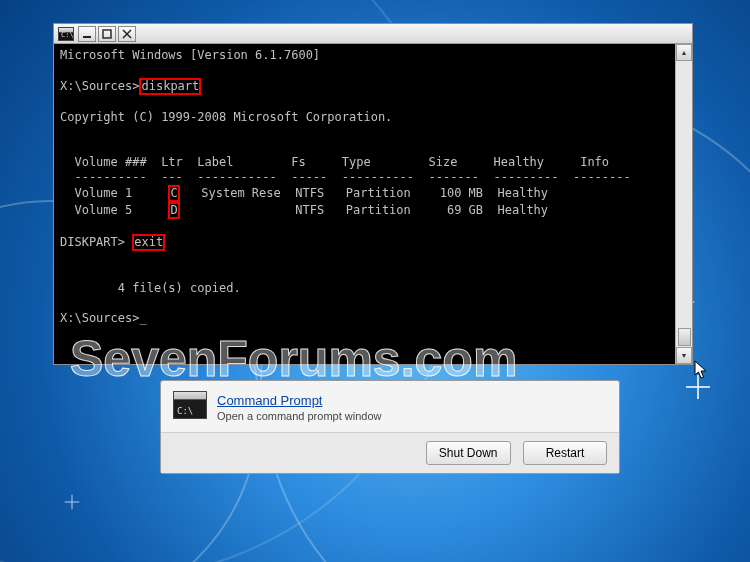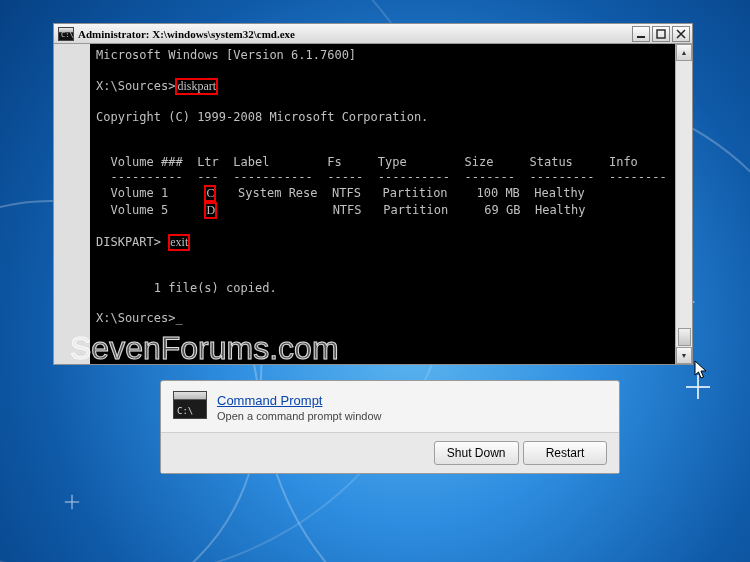--- a/index.html
+++ b/index.html
@@ -29,21 +29,21 @@
   background:#f4f4f4; border:1px solid #999; border-radius:3px;
 }
 .dialog-body { display:flex; align-items:flex-start; gap:10px; padding:10px 12px; }
 .cmd-icon { width:34px; height:28px; background:#1b1b1b; border:1px solid #444; position:relative; flex-shrink:0;}
 .cmd-icon-bar{position:absolute;width:100%;height:8px;top:0;left:0;background:linear-gradient(#e0e0e0,#bcbcbc);border-bottom:1px solid #555;}
 .cmd-icon-txt{position:absolute;left:3px;bottom:2px;color:#ddd;font:9px/1 monospace;}
 .dialog-link { color:#0645ad; text-decoration:underline; font-size:13px; margin-top:2px; }
 .dialog-sub { color:#444; font-size:11px; margin-top:2px; }
 .dialog-foot { background:#e9e9e9; border-top:1px solid #cfcfcf; padding:8px 12px; text-align:right; }
 .win-btn {
-  display:inline-block; min-width:84px; padding:4px 12px; margin-left:0;
+  display:inline-block; min-width:84px; padding:4px 12px; margin-left:8px;
   font-size:12px; background:linear-gradient(#fdfdfd,#e2e2e2); border:1px solid #9e9e9e;
   border-radius:3px; text-align:center; cursor:pointer;
 }
 
 
 .console {
   position:absolute; left:53px; top:23px; width:640px;
   border:1px solid #8f8f8f; background:#dfdfdf;
 }
 .titlebar {
@@ -55,35 +55,35 @@
 .titlebar .sys .t{position:absolute;left:2px;bottom:1px;color:#ccc;font:7px/1 monospace;}
 .titlebar .ttl { flex:1 1 auto; font:bold 11px Tahoma; color:#000; overflow:hidden; white-space:nowrap; }
 .titlebar .btns { display:flex; }
 .tb-btn { width:18px;height:16px;border:1px solid #888;background:linear-gradient(#fdfdfd,#d9d9d9);margin-right:2px;display:flex;align-items:center;justify-content:center;cursor:pointer;}
 .tb-btn svg{width:10px;height:10px;display:block;}
 
 .term-wrap { display:flex; }
 .term {
   flex:1 1 auto; background:#000; color:#c0c0c0;
   font:12px/15px "Lucida Console","Consolas",monospace;
-  padding:4px 2px 8px 6px; min-height:320px; position:relative;margin-left:36px;
+  padding:4px 2px 8px 6px; min-height:320px; position:relative;
 }
 .scroll { width:17px; background:#e8e8e8; border-left:1px solid #b0b0b0; position:relative; }
 .sbtn { height:17px; background:linear-gradient(#f8f8f8,#d4d4d4); border:1px solid #9a9a9a;
   display:flex;align-items:center;justify-content:center;font-size:7px;color:#333;}
 .sbtn.dn { position:absolute; bottom:0; width:100%; }
 .thumb{position:absolute;left:2px;width:13px;bottom:18px;height:18px;background:linear-gradient(#f2f2f2,#c7c7c7);border:1px solid #9a9a9a;}
 
-.hl { border:2px solid #e00; color:#c0c0c0; padding:0 0; display:inline-block; line-height:13px;font-family:Liberation Serif, serif;}
+.hl { border:2px solid #e00; color:#c0c0c0; padding:0 0; display:inline-block; line-height:13px;}
 .line { white-space:pre; }
 .cursor::after{content:"_";color:#c0c0c0;}
 
 
 .wm {
-  position:absolute; left:70px; top:330px; font-size:32px; font-weight:400;
+  position:absolute; left:70px; top:330px; font-size:50px; font-weight:700;
   font-family:Arial, sans-serif;
   color:transparent;
   -webkit-text-stroke:1px rgba(255,255,255,0.85);
   text-shadow: 0 0 1px rgba(255,255,255,.35);
   pointer-events:none; white-space:nowrap;
 }
 
 .ptr {
   position:absolute; right:42px; top:360px; width:14px; height:20px; pointer-events:none;
 }
@@ -115,21 +115,20 @@
       <span class="win-btn">Restart</span>
     </div>
   </div>
 
   <div class="console">
     <div class="titlebar">
       <div class="sys">
         <div class="bar"></div>
           <div class="t">C:\</div>
       </div>
-      <div class="ttl">Administrator: X:\windows\system32\cmd.exe</div>
       <div class="btns">
         <div class="tb-btn">
           <svg viewBox="0 0 10 10">
               <rect x="1" y="7" width="8" height="2" fill="#222"></rect>
             </svg>
         </div>
         <div class="tb-btn">
           <svg viewBox="0 0 10 10">
               <rect x="1" y="1" width="8" height="8" fill="none" stroke="#222" stroke-width="1.4"></rect>
             </svg>
@@ -143,29 +142,29 @@
     </div>
     <div class="term-wrap">
       <div class="term">
         <div class="line">Microsoft Windows [Version 6.1.7600]</div>
         <div class="line">&nbsp;</div>
         <div class="line"><span>X:\Sources&gt;</span><span class="hl">diskpart</span></div>
         <div class="line">&nbsp;</div>
         <div class="line">Copyright (C) 1999-2008 Microsoft Corporation.</div>
         <div class="line">&nbsp;</div>
         <div class="line">&nbsp;</div>
-        <div class="line">  Volume ###  Ltr  Label        Fs     Type        Size     Status     Info</div>
+        <div class="line">  Volume ###  Ltr  Label        Fs     Type        Size     Healthy     Info</div>
         <div class="line">  ----------  ---  -----------  -----  ----------  -------  ---------  --------</div>
         <div class="line"><span>  Volume 1     </span><span class="hl">C</span><span>   System Rese  NTFS   Partition    100 MB  Healthy</span></div>
         <div class="line"><span>  Volume 5     </span><span class="hl">D</span><span>                NTFS   Partition     69 GB  Healthy</span></div>
         <div class="line">&nbsp;</div>
         <div class="line"><span>DISKPART&gt; </span><span class="hl">exit</span></div>
         <div class="line">&nbsp;</div>
         <div class="line">&nbsp;</div>
-        <div class="line"><span>        </span><span>1 file(s) copied.</span></div>
+        <div class="line"><span>        </span><span>4 file(s) copied.</span></div>
         <div class="line">&nbsp;</div>
         <div class="line cursor"><span>X:\Sources&gt;</span></div>
       </div>
       <div class="scroll">
         <div class="sbtn">▲</div>
         <div class="thumb"></div>
         <div class="sbtn dn">▼</div>
       </div>
     </div>
   </div>

